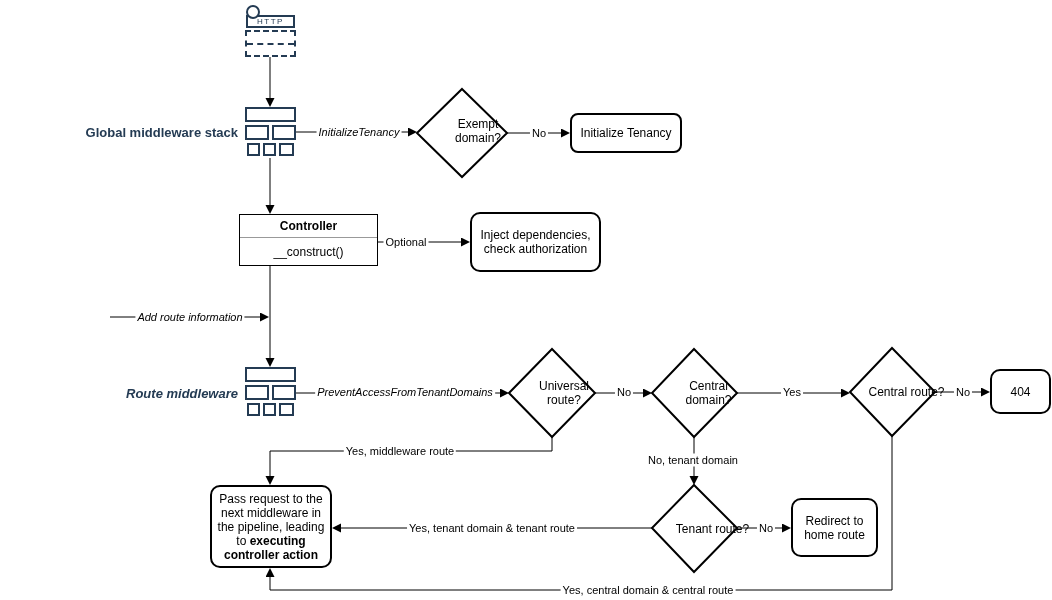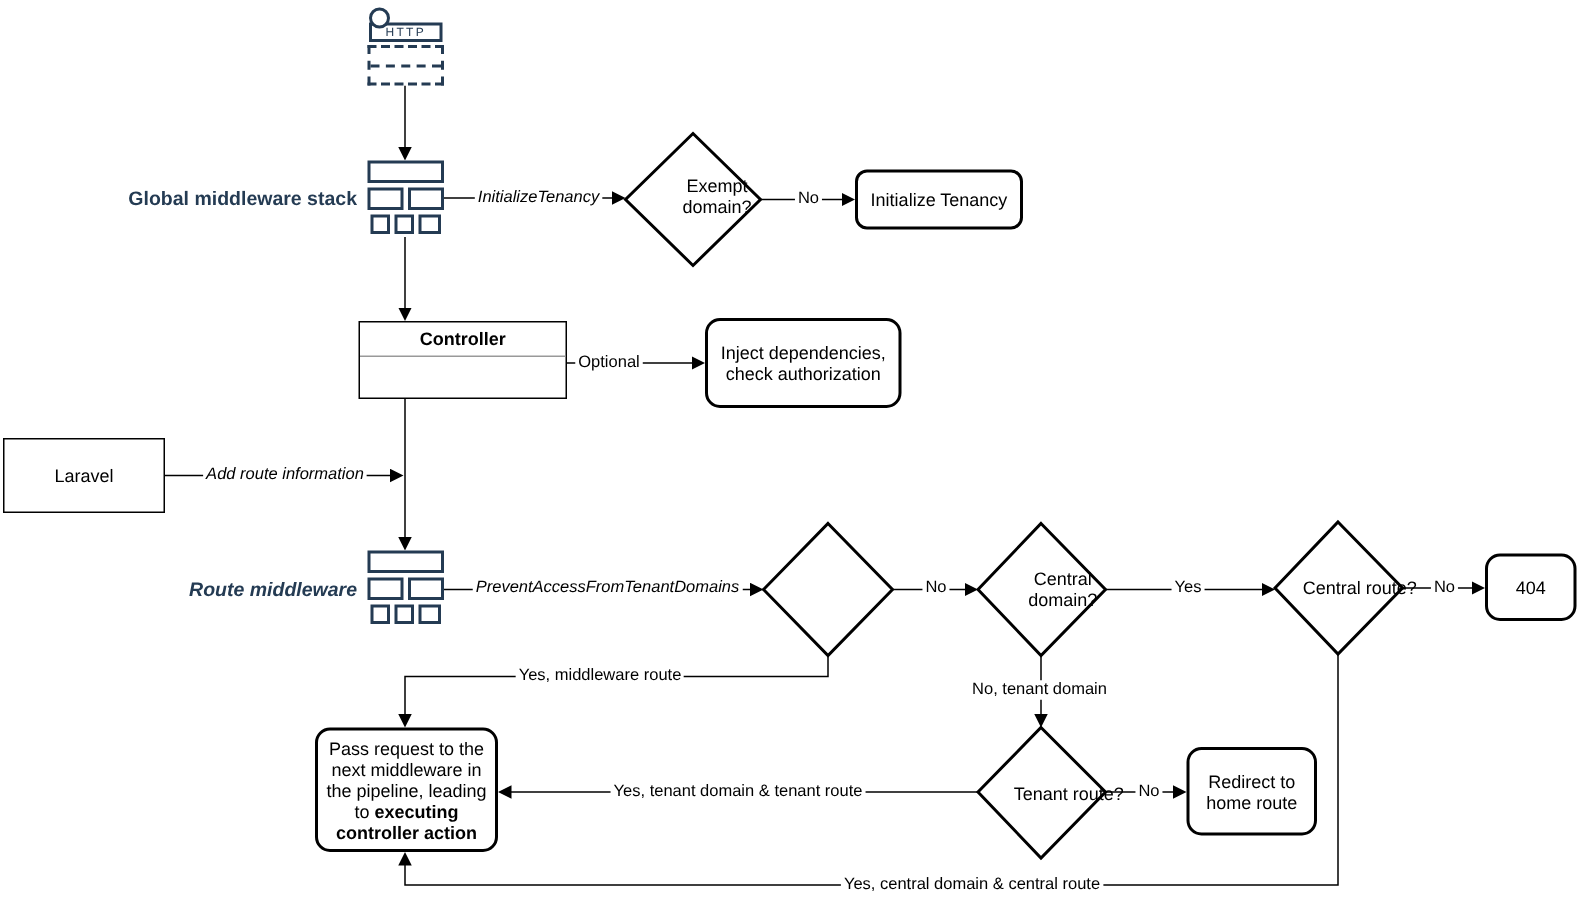--- a/index.html
+++ b/index.html
@@ -114,33 +114,34 @@
     <div class="icon-part" style="left:0;top:18px;width:24px;height:15px;"></div>
     <div class="icon-part" style="left:27px;top:18px;width:24px;height:15px;"></div>
     <div class="icon-part" style="left:2px;top:36px;width:13px;height:13px;"></div>
     <div class="icon-part" style="left:18px;top:36px;width:13px;height:13px;"></div>
     <div class="icon-part" style="left:34px;top:36px;width:15px;height:13px;"></div>
   </div>
   <div class="side-label" style="top:393px;font-style:italic;">Route middleware</div>
 
   <div class="uml-box" style="left:200px;top:214px;width:139px;height:52px;margin-left:39px;">
     <div class="uml-title">Controller</div>
+    <div class="uml-body">__construct()</div>
   </div>
 
-  <div class="pbox" style="left:2px;top:292px;width:108px;height:50px;">Laravel</div>
 
   <div class="rbox" style="left:570px;top:113px;width:112px;height:40px;border-radius:8px;">Initialize Tenancy</div>
   <div class="rbox" style="left:470px;top:212px;width:131px;height:60px;">Inject dependencies, check authorization</div>
   <div class="rbox" style="left:990px;top:369px;width:61px;height:45px;">404</div>
   <div class="rbox" style="left:210px;top:485px;width:122px;height:83px;">
     <div><span>Pass request to the next middleware in the pipeline, leading to </span><span class="pass-bold">executing controller action</span></div>
   </div>
   <div class="rbox" style="left:791px;top:498px;width:87px;height:59px;">Redirect to home route</div>
 
   <div class="dtext" style="left:417px;top:87px;width:90px;height:88px;padding:0 16px;">Exempt domain?</div>
+  <div class="dtext" style="left:509px;top:349px;width:86px;height:88px;padding:0 12px;">Universal route?</div>
   <div class="dtext" style="left:652px;top:349px;width:85px;height:88px;padding:0 14px;">Central domain?</div>
   <div class="dtext" style="left:850px;top:348px;width:85px;height:88px;padding:0 14px;">Central route?</div>
   <div class="dtext" style="left:652px;top:485px;width:85px;height:87px;padding:0 18px;">Tenant route?</div>
 
   <div class="edge-label it" style="left:359px;top:132px;">InitializeTenancy</div>
   <div class="edge-label" style="left:539px;top:133px;">No</div>
   <div class="edge-label" style="left:406px;top:242px;">Optional</div>
   <div class="edge-label" style="left:190px;top:317px;font-style:italic;">Add route information</div>
   <div class="edge-label it" style="left:405px;top:392px;">PreventAccessFromTenantDomains</div>
   <div class="edge-label" style="left:624px;top:392px;">No</div>

